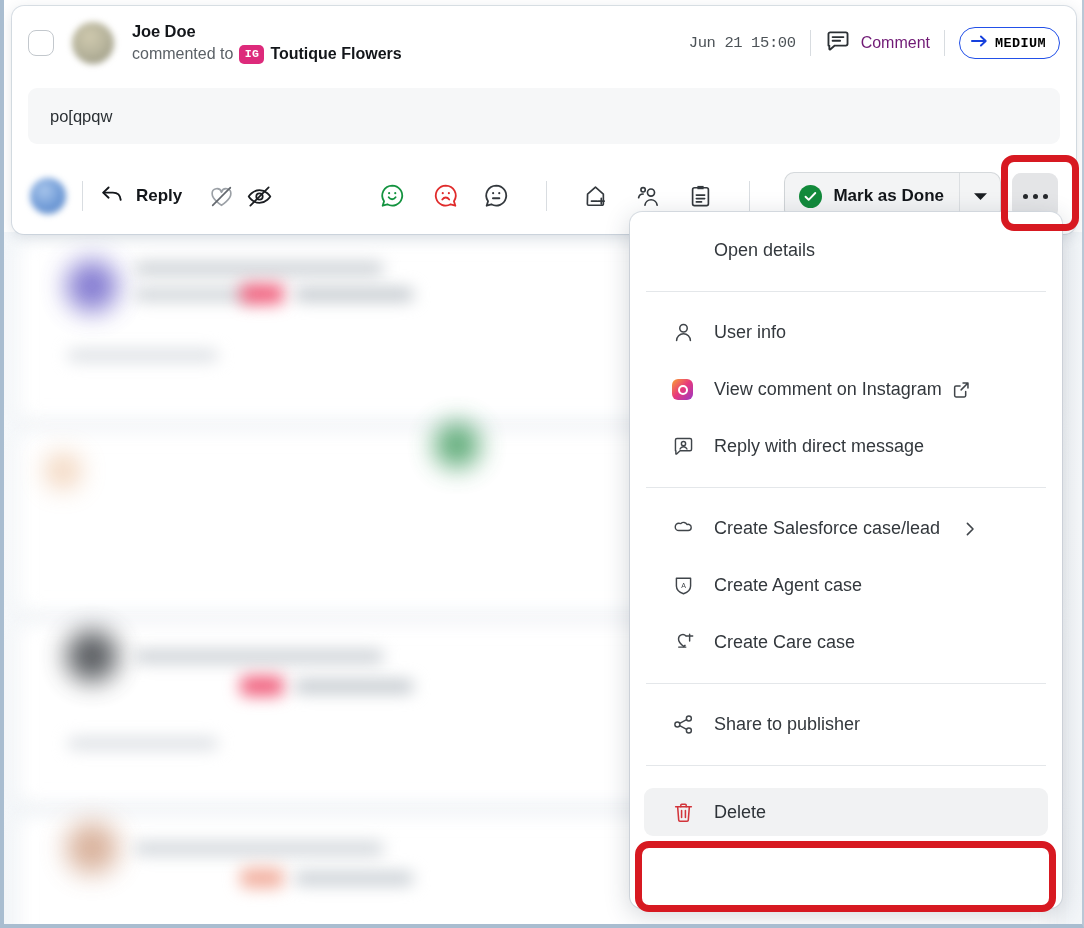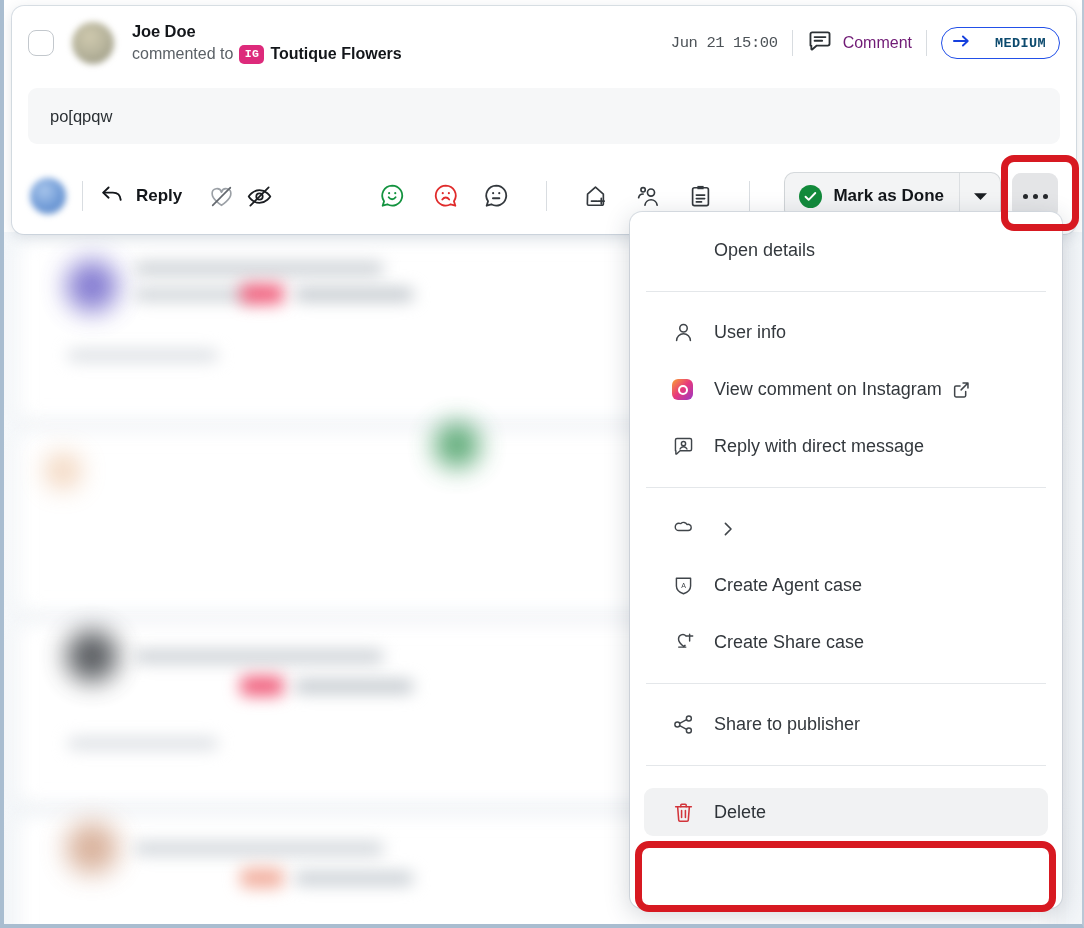--- a/index.html
+++ b/index.html
@@ -72,23 +72,23 @@
     letter-spacing: .3px;
   }
   .who .sub b { color: #13161a; font-weight: 700; }
 
   .hdr-right { margin-left: auto; display: flex; align-items: center; gap: 0; }
   .date { font-size: 15.5px; color: #4c5257; font-family: "Liberation Mono", monospace; letter-spacing:-.4px;}
   .vsep { width: 1px; height: 26px; background: #d8dce0; margin: 0 14px; }
   .cmt-group { display: flex; align-items: center; gap: 10px; }
   .cmt-label { font-size: 16px; color: #701a75; }
   .medium-pill {
-    display: flex; align-items: center; gap: 25px;
+    display: flex; align-items: center; gap: 7px;
     border: 1.6px solid #2250e8; border-radius: 999px;
-    padding: 6px 13px 6px 11px; color: #0c4a6e;
+    padding: 6px 13px 6px 11px; color: #000000;
     font-size: 13.5px; font-weight: 700; letter-spacing: .4px;
     cursor: pointer; background: #fff; font-family: "Liberation Mono", monospace;
   }
 
   
   .bodybox {
     position: absolute; left: 16px; right: 16px; top: 82px; height: 56px;
     background: #f6f7f8; border-radius: 9px;
     display: flex; align-items: center; padding: 0 22px;
     font-size: 16.5px; color: #2b3034; text-align: center;
@@ -408,20 +408,21 @@
     </div>
 
     <div class="mdiv"></div>
 
     <div class="mitem">
       <span class="mico">
         <svg width="24" height="20" viewBox="0 0 26 20" fill="none" stroke="#40454a" stroke-width="1.5" stroke-linecap="round" stroke-linejoin="round">
           <path d="M9.6 4.2a4 4 0 0 1 6.6 1 3.3 3.3 0 0 1 4.6 3.1 3.3 3.3 0 0 1-3.3 3.3H7.4A3.9 3.9 0 0 1 3.5 7.7a3.9 3.9 0 0 1 3.9-3.9c.8 0 1.6.2 2.2.4z"></path>
         </svg>
       </span>
+      <span class="mtxt">Create Salesforce case/lead</span>
       <span class="trail" style="margin-left:22px">
         <svg width="16" height="18" viewBox="0 0 16 18" fill="none" stroke="#40454a" stroke-width="1.6" stroke-linecap="round" stroke-linejoin="round">
           <path d="M5.4 3.4 11 9l-5.6 5.6"></path>
         </svg>
       </span>
     </div>
 
     <div class="mitem">
       <span class="mico">
         <svg width="23" height="23" viewBox="0 0 24 24" fill="none" stroke="#40454a" stroke-width="1.5" stroke-linecap="round" stroke-linejoin="round">
@@ -432,21 +433,21 @@
       <span class="mtxt">Create Agent case</span>
     </div>
 
     <div class="mitem">
       <span class="mico">
         <svg width="23" height="23" viewBox="0 0 24 24" fill="none" stroke="#40454a" stroke-width="1.5" stroke-linecap="round" stroke-linejoin="round">
           <path d="M14.6 5.2a4.5 4.5 0 0 0-7.8 3.1c0 3.6 5.4 7.9 5.4 7.9s.6-.5 1.4-1.2"></path>
           <path d="M7 16.8h7.4M18.4 3.4v7M15.2 5.2h6.4" stroke-width="1.5"></path>
         </svg>
       </span>
-      <span class="mtxt">Create Share case</span>
+      <span class="mtxt">Create Care case</span>
     </div>
 
     <div class="mdiv"></div>
 
     <div class="mitem">
       <span class="mico">
         <svg width="23" height="23" viewBox="0 0 24 24" fill="none" stroke="#40454a" stroke-width="1.5" stroke-linecap="round" stroke-linejoin="round">
           <circle cx="17.6" cy="5.8" r="2.6"></circle>
           <circle cx="17.6" cy="18.2" r="2.6"></circle>
           <circle cx="5.6" cy="12" r="2.6"></circle>

